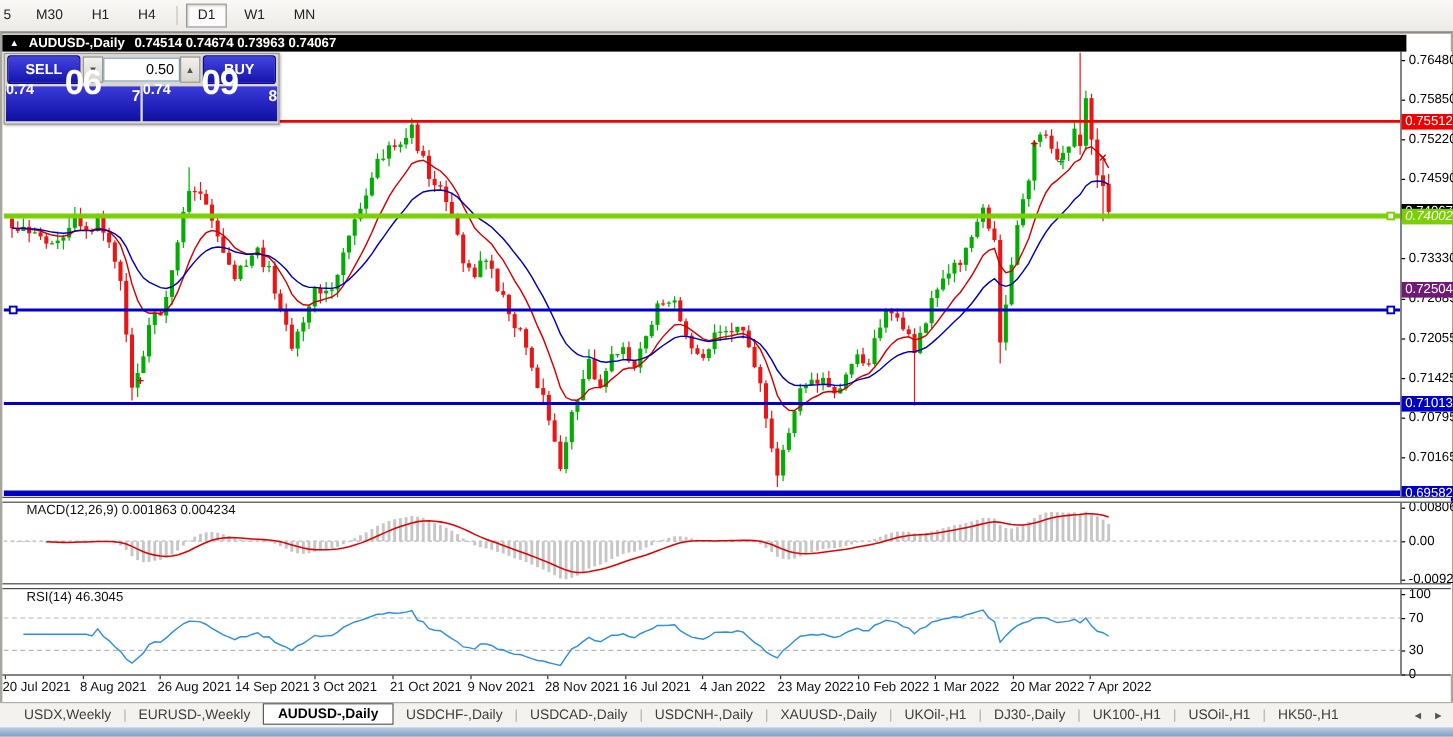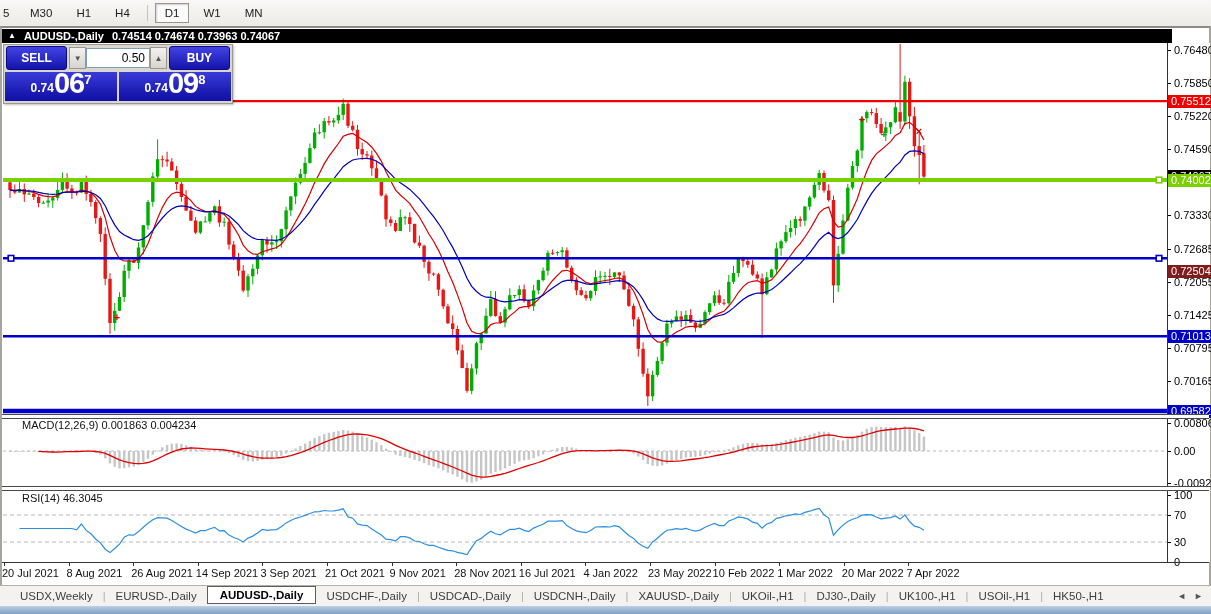--- a/index.html
+++ b/index.html
@@ -43,21 +43,21 @@
   .tp-row1{position:absolute;left:0;top:0;width:100%;height:26px;display:flex;align-items:center;}
   .btn-trade{width:64px;height:22px;margin:0 2px;color:#fff;font-size:12px;font-weight:bold;
     display:flex;align-items:center;justify-content:center;border:1px solid #0a0a85;border-radius:3px;
     background:linear-gradient(#4343e2,#1414ac);cursor:default;}
   .spin{width:16px;height:20px;background:linear-gradient(#f2f1ef,#d8d5cf);border:1px solid #9a978f;
     font-size:8px;color:#555;display:flex;align-items:center;justify-content:center;cursor:default;}
   .vol-input{width:54px;height:18px;border:1px solid #7f9db9;font-size:12px;text-align:right;
     padding:0 4px;font-family:"Liberation Sans",sans-serif;}
   .tp-row2{position:absolute;left:0;top:26px;width:100%;height:31px;display:flex;}
   .price-box{flex:1;margin:1px;background:linear-gradient(#3a3ada,#0f0fa2);color:#fff;
-    display:flex;align-items:flex-end;justify-content:center;padding-bottom:4px;cursor:default;}
+    display:flex;align-items:flex-end;justify-content:space-between;padding-bottom:18px;cursor:default;}
   .pb-small{font-size:12px;font-weight:bold;line-height:18px;}
   .pb-big{font-size:29px;font-weight:bold;line-height:27px;letter-spacing:-1px;}
   .pb-sup{font-size:13px;font-weight:bold;line-height:12px;align-self:flex-start;margin-top:2px;}
   
   .tabbar{position:absolute;left:0;top:585px;width:1211px;height:21px;background:#f4f2ee;
     border-top:1px solid #b3b0aa;display:flex;align-items:center;padding-left:10px;box-sizing:border-box;z-index:8;}
   .tab{font-size:11.5px;color:#3d3d3d;padding:2px 10px;white-space:nowrap;cursor:default;}
   .tab.active{background:#fff;border:1px solid #5c5c5c;color:#000;font-weight:bold;padding:2px 12px;margin-top:-2px;}
   .tab-sep{color:#b0ada7;font-size:11px;}
   .tab-arrows{margin-left:auto;margin-right:8px;font-size:9px;color:#555;display:flex;gap:8px;}
@@ -753,36 +753,36 @@
     <div class="ax-label" style="top: 445.75px;">100</div>
     <div class="ax-tick" style="top: 451.75px;"></div>
     <div class="ax-label" style="top: 466px;">70</div>
     <div class="ax-tick" style="top: 472px;"></div>
     <div class="ax-label" style="top: 493px;">30</div>
     <div class="ax-tick" style="top: 499px;"></div>
     <div class="ax-label" style="top: 513.25px;">0</div>
     <div class="ax-tick" style="top: 519.25px;"></div>
     <div class="ax-badge" style="top: 127.102px; background: rgb(0, 0, 0); z-index: 1;">0.74067</div>
     <div class="ax-badge" style="top: 51.5723px; background: rgb(240, 0, 0); z-index: 2;">0.75512</div>
-    <div class="ax-badge" style="top: 130.5px; background: rgb(122, 208, 0); z-index: 2;">0.74002</div>
-    <div class="ax-badge" style="top: 222px; background: #7f1d1d; z-index: 2;">0.72504</div>
+    <div class="ax-badge" style="top: 130.5px; background: rgb(122, 208, 0); z-index: 2; font-style: italic;">0.74002</div>
+    <div class="ax-badge" style="top: 192px; background: #701a75; z-index: 2;">0.72504</div>
     <div class="ax-badge" style="top: 286.735px; background: rgb(0, 0, 200); z-index: 2;">0.71013</div>
     <div class="ax-badge" style="top: 361.533px; background: rgb(0, 0, 200); z-index: 2;">0.69582</div>
   </div>
 
 <div class="date-axis">
     <div class="date-label" style="left: -1px;">20 Jul 2021</div>
     <div class="date-tick" style="left: 1px;"></div>
     <div class="date-label" style="left: 63.6px;">8 Aug 2021</div>
     <div class="date-tick" style="left: 65.6px;"></div>
     <div class="date-label" style="left: 128.2px;">26 Aug 2021</div>
     <div class="date-tick" style="left: 130.2px;"></div>
     <div class="date-label" style="left: 192.8px;">14 Sep 2021</div>
     <div class="date-tick" style="left: 194.8px;"></div>
-    <div class="date-label" style="left: 257.4px;">3 Sep 2021</div>
+    <div class="date-label" style="left: 257.4px;">3 Oct 2021</div>
     <div class="date-tick" style="left: 259.4px;"></div>
     <div class="date-label" style="left: 322px;">21 Oct 2021</div>
     <div class="date-tick" style="left: 324px;"></div>
     <div class="date-label" style="left: 386.6px;">9 Nov 2021</div>
     <div class="date-tick" style="left: 388.6px;"></div>
     <div class="date-label" style="left: 451.2px;">28 Nov 2021</div>
     <div class="date-tick" style="left: 453.2px;"></div>
     <div class="date-label" style="left: 515.8px;">16 Jul 2021</div>
     <div class="date-tick" style="left: 517.8px;"></div>
     <div class="date-label" style="left: 580.4px;">4 Jan 2022</div>
@@ -795,21 +795,21 @@
     <div class="date-tick" style="left: 776.2px;"></div>
     <div class="date-label" style="left: 838.8px;">20 Mar 2022</div>
     <div class="date-tick" style="left: 840.8px;"></div>
     <div class="date-label" style="left: 903.4px;">7 Apr 2022</div>
     <div class="date-tick" style="left: 905.4px;"></div>
   </div>
 
 <div class="tabbar">
     <div class="tab">USDX,Weekly</div>
     <span class="tab-sep">|</span>
-    <div class="tab">EURUSD-,Daily</div>
+    <div class="tab">EURUSD-,Weekly</div>
     <div class="tab active">AUDUSD-,Daily</div>
     <div class="tab">USDCHF-,Daily</div>
     <span class="tab-sep">|</span>
     <div class="tab">USDCAD-,Daily</div>
     <span class="tab-sep">|</span>
     <div class="tab">USDCNH-,Daily</div>
     <span class="tab-sep">|</span>
     <div class="tab">XAUUSD-,Daily</div>
     <span class="tab-sep">|</span>
     <div class="tab">UKOil-,H1</div>

